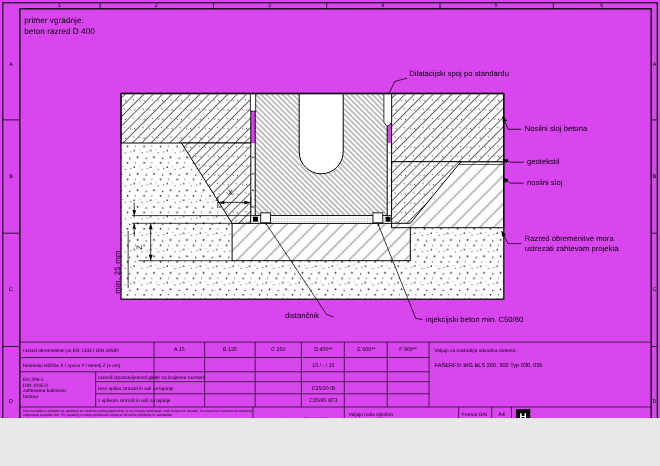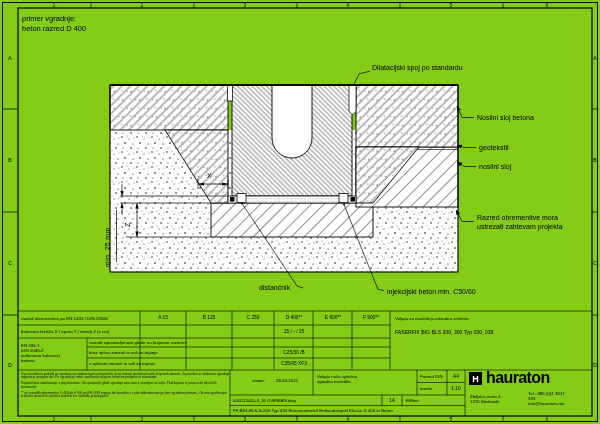--- a/index.html
+++ b/index.html
@@ -1,16 +1,16 @@
 <!DOCTYPE html>
 <html><head>
 <meta charset="utf-8">
 <style>
   html,body{margin:0;padding:0;background:#e8e8e8;}
-  #sheet{position:relative;width:600px;height:424px;background:#84cc16;overflow:hidden;
+  #sheet{position:relative;width:600px;height:380px;background:#d946ef;overflow:hidden;
          font-family:"Liberation Sans","DejaVu Sans",sans-serif;color:#000;}
   #linework{position:absolute;left:0;top:0;}
   .lbl{position:absolute;font-size:7px;line-height:1.3;white-space:pre-line;z-index:5;}
   .big{font-size:7.5px;}
   
   .sm-l{position:absolute;display:inline-block;white-space:pre-line;font-size:8px;line-height:1.15;
         transform-origin:0 50%;transform:translateY(-50%) scale(.55);z-index:5;}
   .sm-l2{position:absolute;display:inline-block;white-space:nowrap;font-size:8px;
         transform-origin:0 50%;transform:translateY(-50%) scale(.64);z-index:5;}
   .sm-c{position:absolute;display:inline-block;white-space:nowrap;font-size:8px;
@@ -246,19 +246,18 @@
   <span class="sm-l" style="left:420px;top:376.5px">Format DIN</span>
   <span class="sm-c" style="left:456px;top:376.5px">A4</span>
   <span class="sm-l" style="left:420px;top:389px">merilo</span>
   <span class="sm-c" style="left:456px;top:389px">1:10</span>
   <span class="sm-l" style="left:233px;top:400.5px">000013440-4_SLOVENIAN.dwg</span>
   <span class="sm-c" style="left:392px;top:400.5px">14</span>
   <span class="sm-l" style="left:406px;top:400.5px">EBline</span>
   <span class="sm-l" style="left:233px;top:411px">FF-BIG-BLS-S-200 Typ 030 Rinnenunterteil Einbaubeispiel Klasse D 400 in Beton</span>
 
   <div class="logo-mark">H</div>
-  <div class="logo-name">hauraton</div>
   <span class="sm-l" style="left:470px;top:399px">Zbiljska cesta 4
 1215 Medvode</span>
   <span class="sm-l" style="left:528px;top:399px">Tel +386 (0)1 3617 333
 info@hauraton.net</span>
 
 </div>
 
 </body></html>

